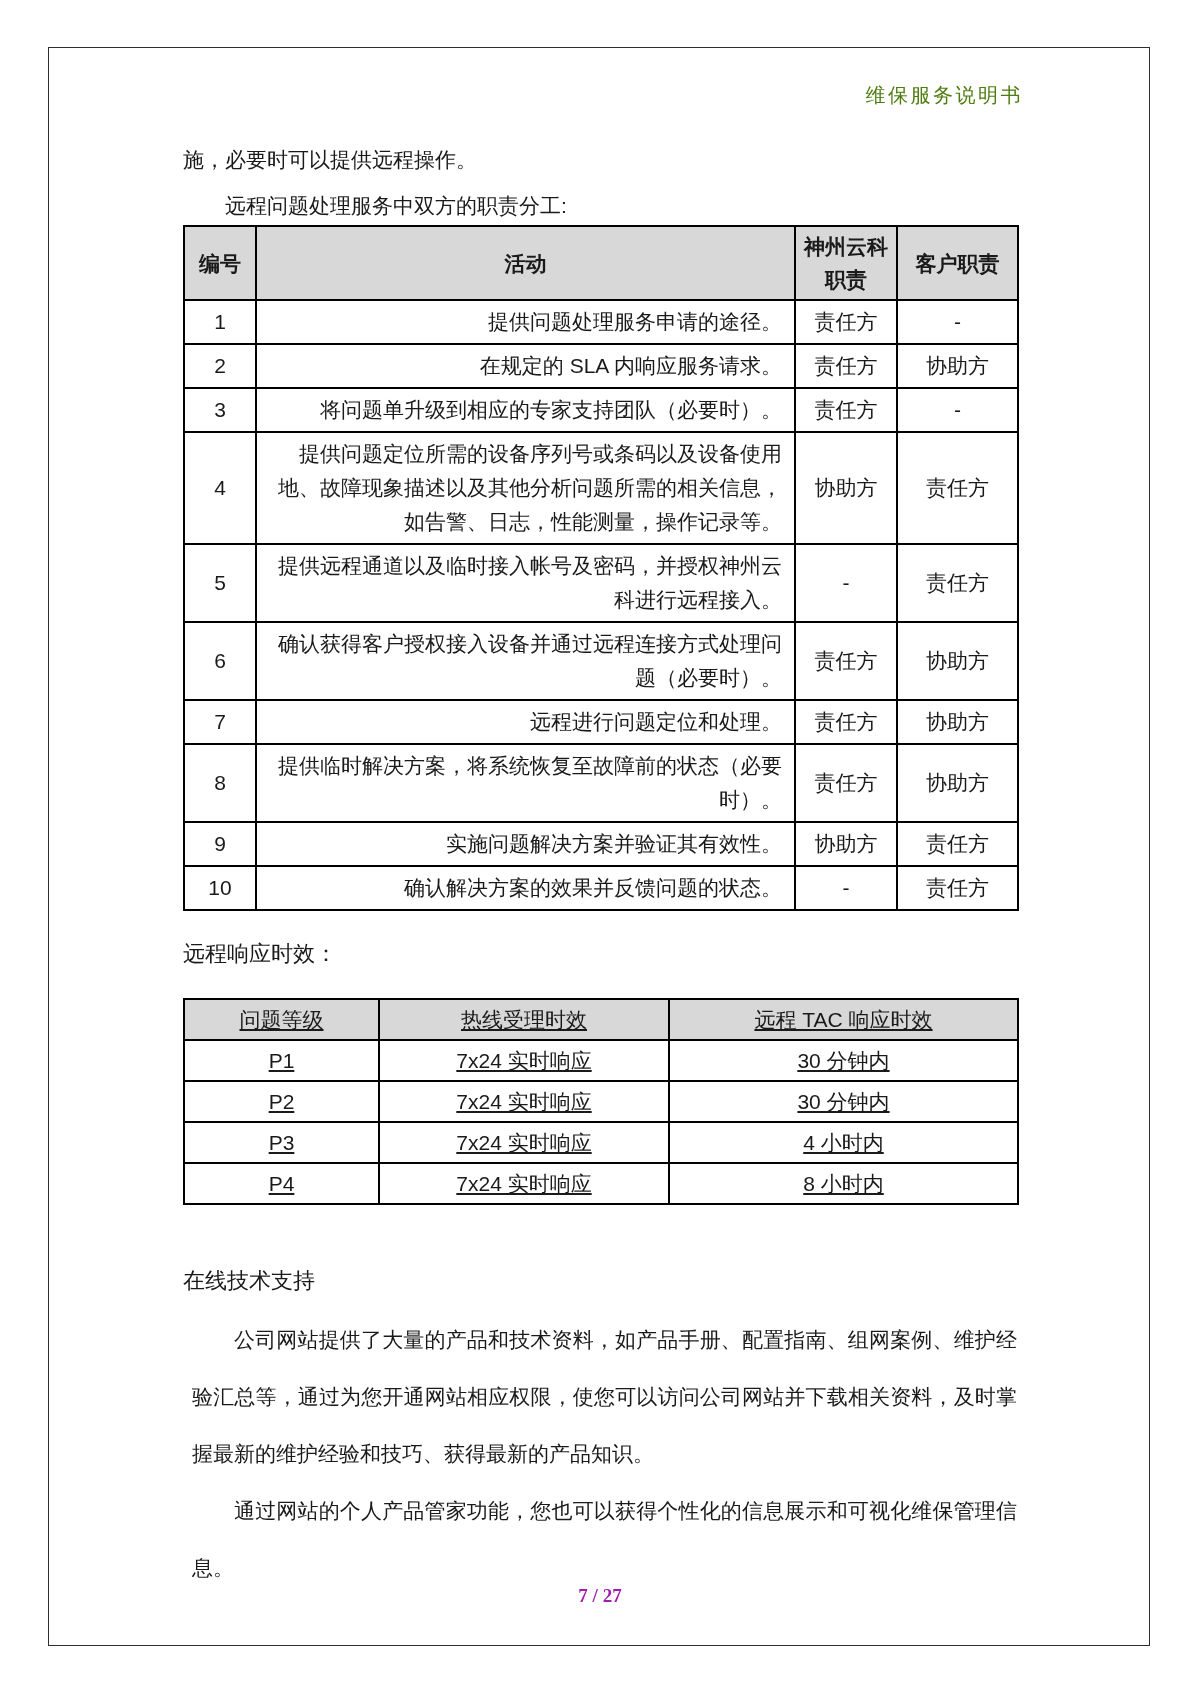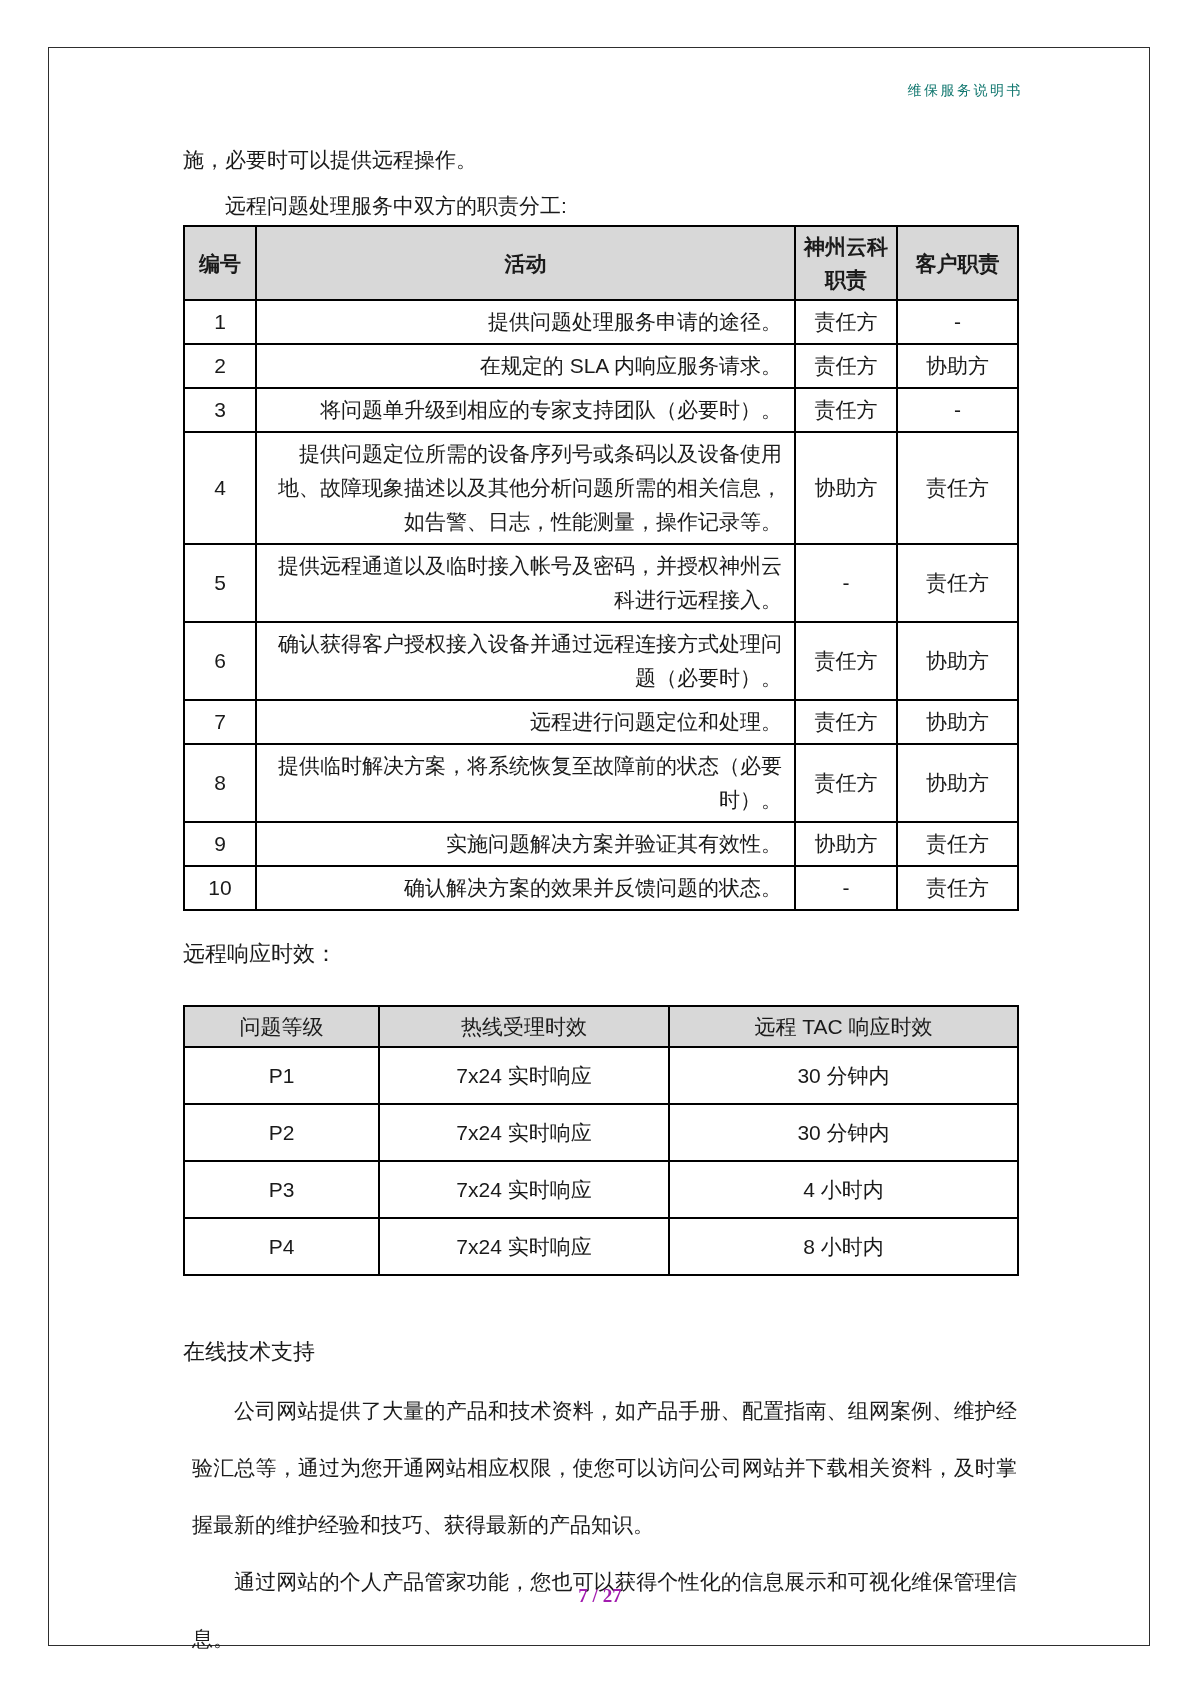--- a/index.html
+++ b/index.html
@@ -17,23 +17,23 @@
     width: 1102px; height: 1599px;
     border: 1.5px solid #2e2e2e;
     box-sizing: border-box;
   }
   .doc-header {
     position: absolute;
     top: 82px; left: 0;
     width: 1023px;
     text-align: right;
     font-family: "Liberation Serif", serif;
-    font-size: 14px;
+    font-size: 20px;
     letter-spacing: 2.5px;
-    color: #0f766e;
+    color: #4d7c0f;
   }
   .content {
     position: absolute;
     left: 183px; top: 47px;
     width: 834px;
   }
   .intro-line1 {
     margin: 98px 0 0 0;
     font-size: 21px;
     line-height: 30px;
@@ -71,28 +71,28 @@
     text-align: right;
     padding-left: 16px;
     padding-right: 12px;
   }
   .rt-heading {
     margin: 27px 0 0 0;
     font-size: 22px;
     line-height: 32px;
     font-weight: normal;
   }
-  table.rt { margin-top: 35px; }
+  table.rt { margin-top: 28px; text-decoration: underline; }
   .rt th {
     background: #d8d8d8;
     font-weight: normal;
     line-height: 31px;
     padding: 4px;
   }
-  .rt td { line-height: 31px; padding: 12px; }
+  .rt td { line-height: 31px; padding: 4px; }
   .os-heading {
     margin: 60px 0 0 0;
     font-size: 22px;
     line-height: 32px;
     font-weight: normal;
   }
   .para {
     margin: 14px 0 0 9px;
     font-size: 21px;
     line-height: 57px;

